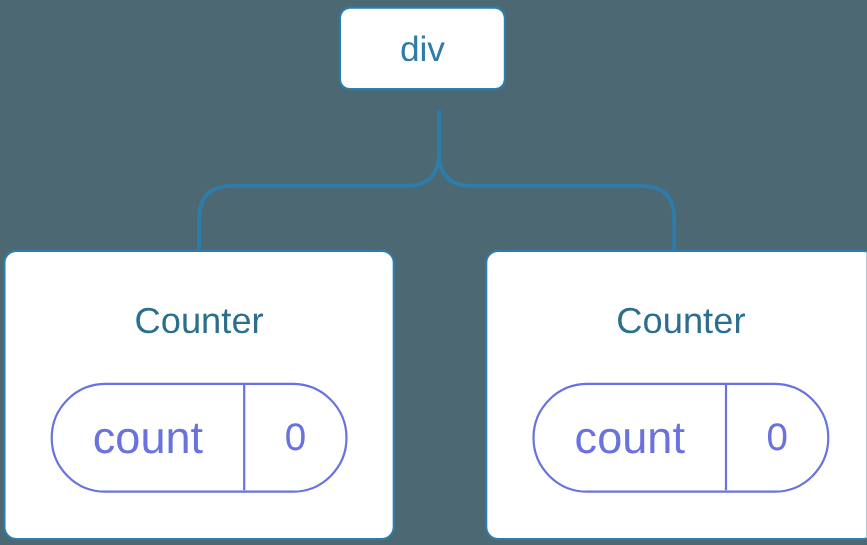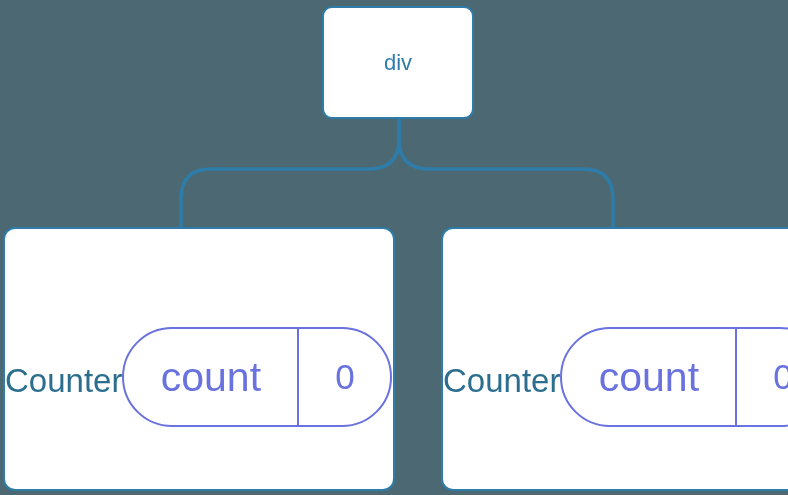--- a/index.html
+++ b/index.html
@@ -31,46 +31,46 @@
     top: 0;
     pointer-events: none;
   }
   .connector path {
     fill: none;
     stroke: var(--tree-line);
     stroke-width: 3.5;
   }
   .node-root {
     position: absolute;
-    left: 322px;
+    left: 308px;
     top: 6px;
     width: 152px;
-    height: 113px;
+    height: 76px;
     box-sizing: border-box;
     background: var(--card-background);
     border: 2.5px solid var(--node-border);
     border-radius: 10px;
     display: flex;
     align-items: center;
     justify-content: center;
-    font-size: 22px;
+    font-size: 32px;
     font-weight: 500;
     color: var(--node-text);
   }
   .card {
     position: absolute;
     top: 227px;
-    width: 392px;
+    width: 356px;
     height: 264px;
     box-sizing: border-box;
     background: var(--card-background);
     border: 2.5px solid var(--card-border);
     border-radius: 12px;
     display: flex;
-    flex-direction: row;
+    flex-direction: column;
     align-items: center;
   }
   .card-left  { left: 3px; }
   .card-right { left: 441px; }
   .card-title {
     margin-top: 43px;
     font-size: 33px;
     font-weight: 500;
     line-height: 40px;
     color: var(--component-title);

